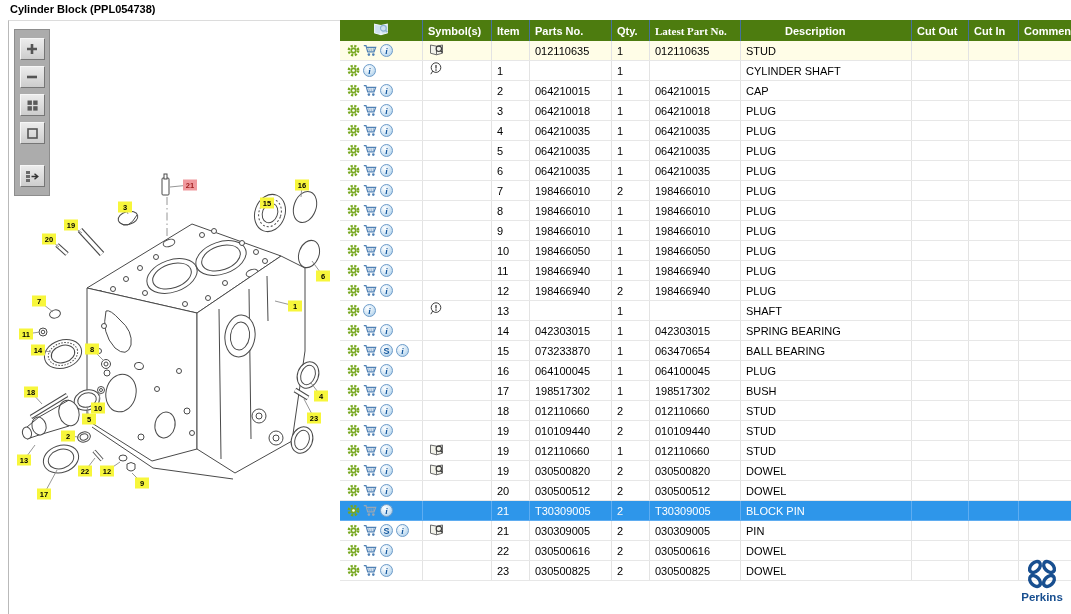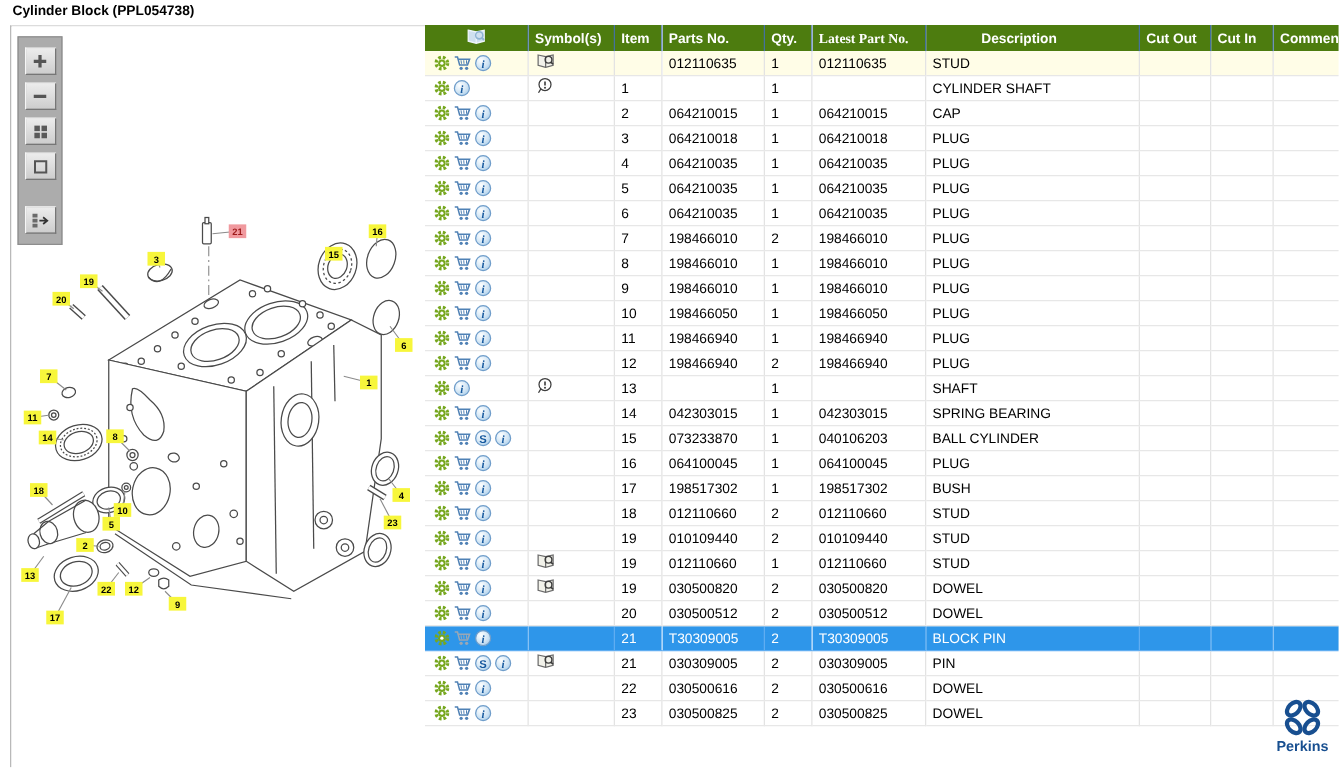--- a/index.html
+++ b/index.html
@@ -786,22 +786,22 @@
                   <circle cx="10.3" cy="10.6" r="1.3" fill="#4F81B5"></circle>
                 </svg>
                 <span class="badge">S</span>
                 <span class="badge it">i</span>
               </span>
             </td>
             <td class="c-sym"></td>
             <td>15</td>
             <td>073233870</td>
             <td>1</td>
-            <td>040106203</td>
-            <td>BALL CYLINDER</td>
+            <td>063470654</td>
+            <td>BALL BEARING</td>
             <td></td>
             <td></td>
             <td></td>
           </tr>
           <tr>
             <td>
               <span class="icons">
                 <svg width="13" height="13" viewBox="0 0 13 13">
     <circle cx="6.5" cy="6.5" r="4.6" fill="none" stroke="#76A71E" stroke-width="2.6" stroke-dasharray="2.1 1.55"></circle>
     <circle cx="6.5" cy="6.5" r="3" fill="#76A71E"></circle>

